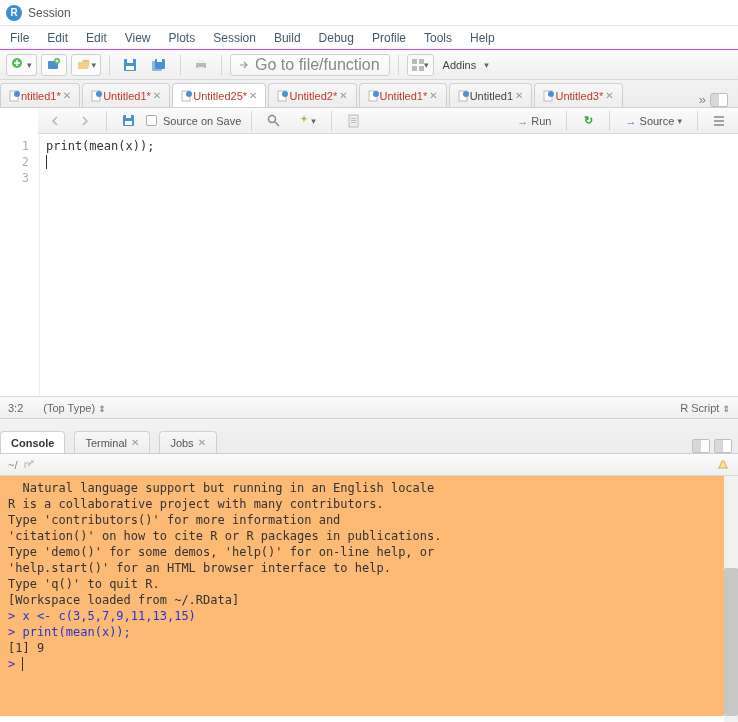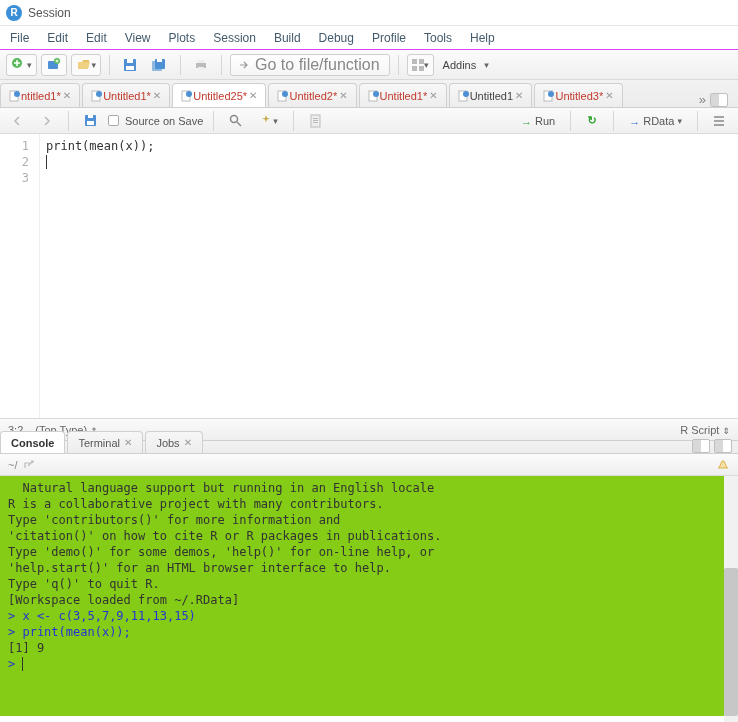--- a/index.html
+++ b/index.html
@@ -19,35 +19,35 @@
 .tabstrip { height: 28px; display: flex; align-items: flex-end; padding: 0 4px 0 0; background: linear-gradient(#f2f2f2,#ececec); border-bottom: 1px solid #cfcfcf; gap: 2px; }
 .tab { height: 24px; display: flex; align-items: center; padding: 0 8px; background: linear-gradient(#f7f7f7,#ededed); border: 1px solid #d0d0d0; border-bottom: none; border-top-left-radius: 4px; border-top-right-radius: 4px; font-size: 11px; color: #444; position: relative; }
 .tab.modified .tabname { color: #c1392b; }
 .tab.active { background: #fff; }
 .tab .doc-icon { width: 12px; height: 12px; }
 .tab .close { color: #999; margin-left: 2px; font-size: 10px; cursor: pointer; }
 .tab-nav { margin-left: auto; display: flex; align-items: center; gap: 4px; padding: 0 6px; color: #888; }
 .dbl-chevron { font-size: 13px; color: #888; }
 .panelbtn { width: 18px; height: 14px; border: 1px solid #bfbfbf; border-radius: 2px; background: #fff; display: inline-flex; }
 .panelbtn::before { content: ""; width: 50%; height: 100%; background: #d8d8d8; }
-.editor-toolbar { height: 26px; display: flex; align-items: center; gap: 6px; padding: 0 8px; background: linear-gradient(#fbfbfb,#efefef); border-bottom: 1px solid #dadada; font-size: 11px; color: #555; }
+.editor-toolbar { height: 26px; display: flex; align-items: center; gap: 6px; padding: 0 8px; background: linear-gradient(#fbfbfb,#efefef); border-bottom: 1px solid #dadada; font-size: 11px; color: #555; margin-left: 38px; }
 .editor-toolbar .spacer { flex: 1; }
 .editor { flex: 1; display: flex; font-family: "Lucida Console","Consolas",monospace; font-size: 12px; line-height: 16px; background: #fff; }
 .gutter { width: 40px; text-align: right; padding: 4px 10px 4px 4px; color: #b0b0b0; background: #fff; border-right: 1px solid #eee; }
 .code { padding: 4px 6px; white-space: pre; color: #333; }
-.statusbar { height: 22px; border-top: 1px solid #d9d9d9; background: linear-gradient(#fafafa,#efefef); display: flex; align-items: center; font-size: 11px; color: #666; padding: 0 8px; gap: 12px; }
+.statusbar { height: 22px; border-top: 1px solid #d9d9d9; background: linear-gradient(#fafafa,#efefef); display: flex; align-items: center; font-size: 11px; color: #666; padding: 0 8px; gap: 20px; }
 .statusbar .right { margin-left: auto; }
-.console-tabs { height: 14px; display: flex; align-items: flex-end; background: linear-gradient(#f2f2f2,#ececec); border-top: 1px solid #cfcfcf; border-bottom: 1px solid #cfcfcf; gap: 2px; padding-left: 0; }
+.console-tabs { height: 36px; display: flex; align-items: flex-end; background: linear-gradient(#f2f2f2,#ececec); border-top: 1px solid #cfcfcf; border-bottom: 1px solid #cfcfcf; gap: 9px; padding-left: 0; }
 .ctab { height: 22px; padding: 0 10px; display: flex; align-items: center; gap: 4px; background: linear-gradient(#f7f7f7,#ededed); border: 1px solid #d0d0d0; border-bottom: none; border-top-left-radius: 4px; border-top-right-radius: 4px; font-size: 11px; color: #555; }
 .ctab.active { background: #fff; color: #333; font-weight: 600; }
 .ctab .close { color: #999; font-size: 10px; }
 .ctab-right { margin-left: auto; display: flex; gap: 4px; padding: 0 6px; align-items: center; }
 .console-path { height: 22px; display: flex; align-items: center; gap: 6px; padding: 0 8px; background: linear-gradient(#fbfbfb,#efefef); border-bottom: 1px solid #dadada; font-size: 11px; color: #888; }
 .console-path .right { margin-left: auto; }
-.console { flex: 0 0 240px; overflow: auto; padding: 4px 8px; font-family: "Lucida Console","Consolas",monospace; font-size: 12px; line-height: 16px; white-space: pre-wrap; background: #84cc16; position: relative; }
+.console { flex: 0 0 240px; overflow: auto; padding: 4px 8px; font-family: "Lucida Console","Consolas",monospace; font-size: 12px; line-height: 16px; white-space: pre-wrap; background: #fdba74; position: relative; }
 .console .body-text { color: #333; }
 .console .cmd { color: #2435d3; }
 .checkbox { width: 11px; height: 11px; border: 1px solid #aaa; border-radius: 2px; background: #fff; display: inline-block; }
 .scroll-track { position: absolute; right: 0; top: 0; bottom: 0; width: 14px; background: #f1f1f1; }
 .scroll-thumb { position: absolute; right: 0; width: 14px; background: #c7c7c7; border-radius: 2px; }
 .console-wrap { position: relative; display: flex; flex-direction: column; }
 .chev { font-size: 9px; color: #666; }
 .run-arrow { color: #2fa52f; font-weight: bold; }
 .src-arrow { color: #2b6cd4; font-weight: bold; }
 .kw { color: #2435d3; }
@@ -249,21 +249,21 @@
         <rect x="4" y="8" width="5" height="1" fill="#bbb"></rect>
       </svg>
     </span>
   <span class="spacer"></span>
   <span class="tbtn"><span class="run-arrow">→</span>&nbsp;<span>Run</span></span>
   <span class="sep"></span>
   <span class="tbtn">
       <span class="run-arrow">↻</span>
     </span>
   <span class="sep"></span>
-  <span class="tbtn"><span class="src-arrow">→</span>&nbsp;<span>RData</span>&nbsp;<span class="chev">▾</span></span>
+  <span class="tbtn"><span class="src-arrow">→</span>&nbsp;<span>Source</span>&nbsp;<span class="chev">▾</span></span>
   <span class="sep"></span>
   <span class="tbtn">
       <svg width="12" height="10">
         <path d="M1 1h10M1 5h10M1 9h10" stroke="#888" stroke-width="1.5"></path>
       </svg>
     </span>
 </div>
 
 <div class="editor">
   <div class="gutter" id="gutter">

